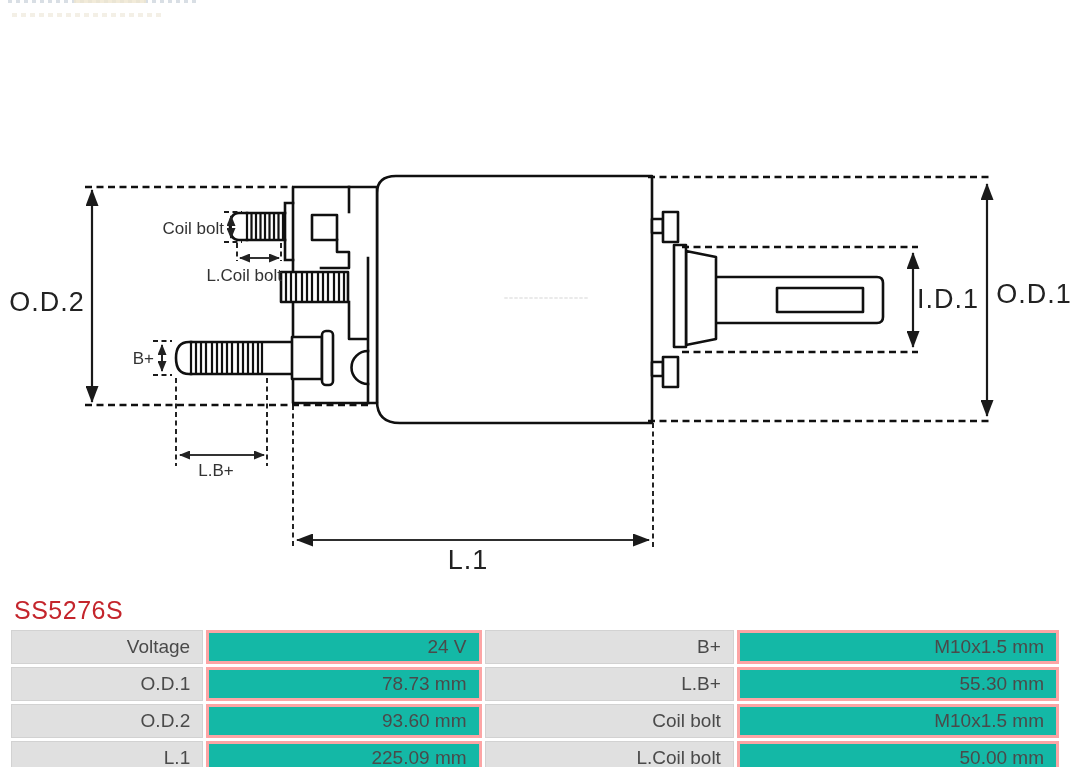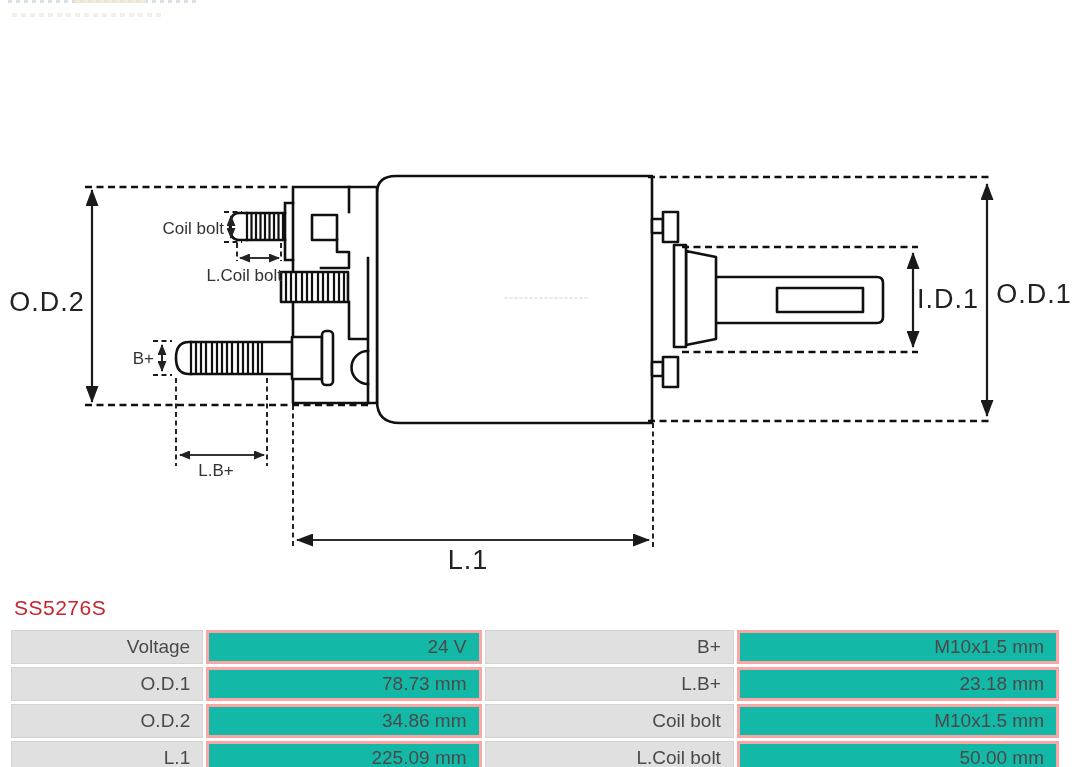--- a/index.html
+++ b/index.html
@@ -15,21 +15,21 @@
   }
   .artifact .row1b{position:absolute;left:66px;top:0;width:72px;height:3px;background:#efe6cf;opacity:.8;}
   .artifact .row2{
     position:absolute;left:4px;top:13px;width:150px;height:4px;opacity:.35;
     background:repeating-linear-gradient(90deg,#ded3b8 0 5px,transparent 5px 9px);
   }
   .diagram{position:absolute;left:0;top:0;width:1080px;height:590px;}
   .dim-label-lg{font-size:27px;fill:#222;letter-spacing:1px;}
   .dim-label-sm{font-size:17px;fill:#333;}
   .part-number{
-    position:absolute;left:14px;top:596px;font-size:21px;letter-spacing:.5px;
+    position:absolute;left:14px;top:596px;font-size:25px;letter-spacing:.5px;
     color:#c4252c;
   }
   table.spec{
     position:absolute;left:8px;top:627px;width:1054px;
     border-collapse:separate;border-spacing:3px;table-layout:fixed;
     font-size:19px;color:#4a4a4a;
   }
   table.spec td{height:28px;padding:0 12px 0 0;text-align:right;white-space:nowrap;overflow:hidden;}
   td.lbl{background:#e0e0e0;border:1px solid #d2d2d2;}
   td.val{background:#14b8a6;border:3px solid #fca5a5;}
@@ -169,25 +169,25 @@
       <tr>
         <td class="lbl">Voltage</td>
         <td class="val">24 V</td>
         <td class="lbl">B+</td>
         <td class="val">M10x1.5 mm</td>
       </tr>
       <tr>
         <td class="lbl">O.D.1</td>
         <td class="val">78.73 mm</td>
         <td class="lbl">L.B+</td>
-        <td class="val">23.18 mm</td>
+        <td class="val">55.30 mm</td>
       </tr>
       <tr>
         <td class="lbl">O.D.2</td>
-        <td class="val">34.86 mm</td>
+        <td class="val">93.60 mm</td>
         <td class="lbl">Coil bolt</td>
         <td class="val">M10x1.5 mm</td>
       </tr>
       <tr>
         <td class="lbl">L.1</td>
         <td class="val">225.09 mm</td>
         <td class="lbl">L.Coil bolt</td>
         <td class="val">50.00 mm</td>
       </tr>
     </tbody>

